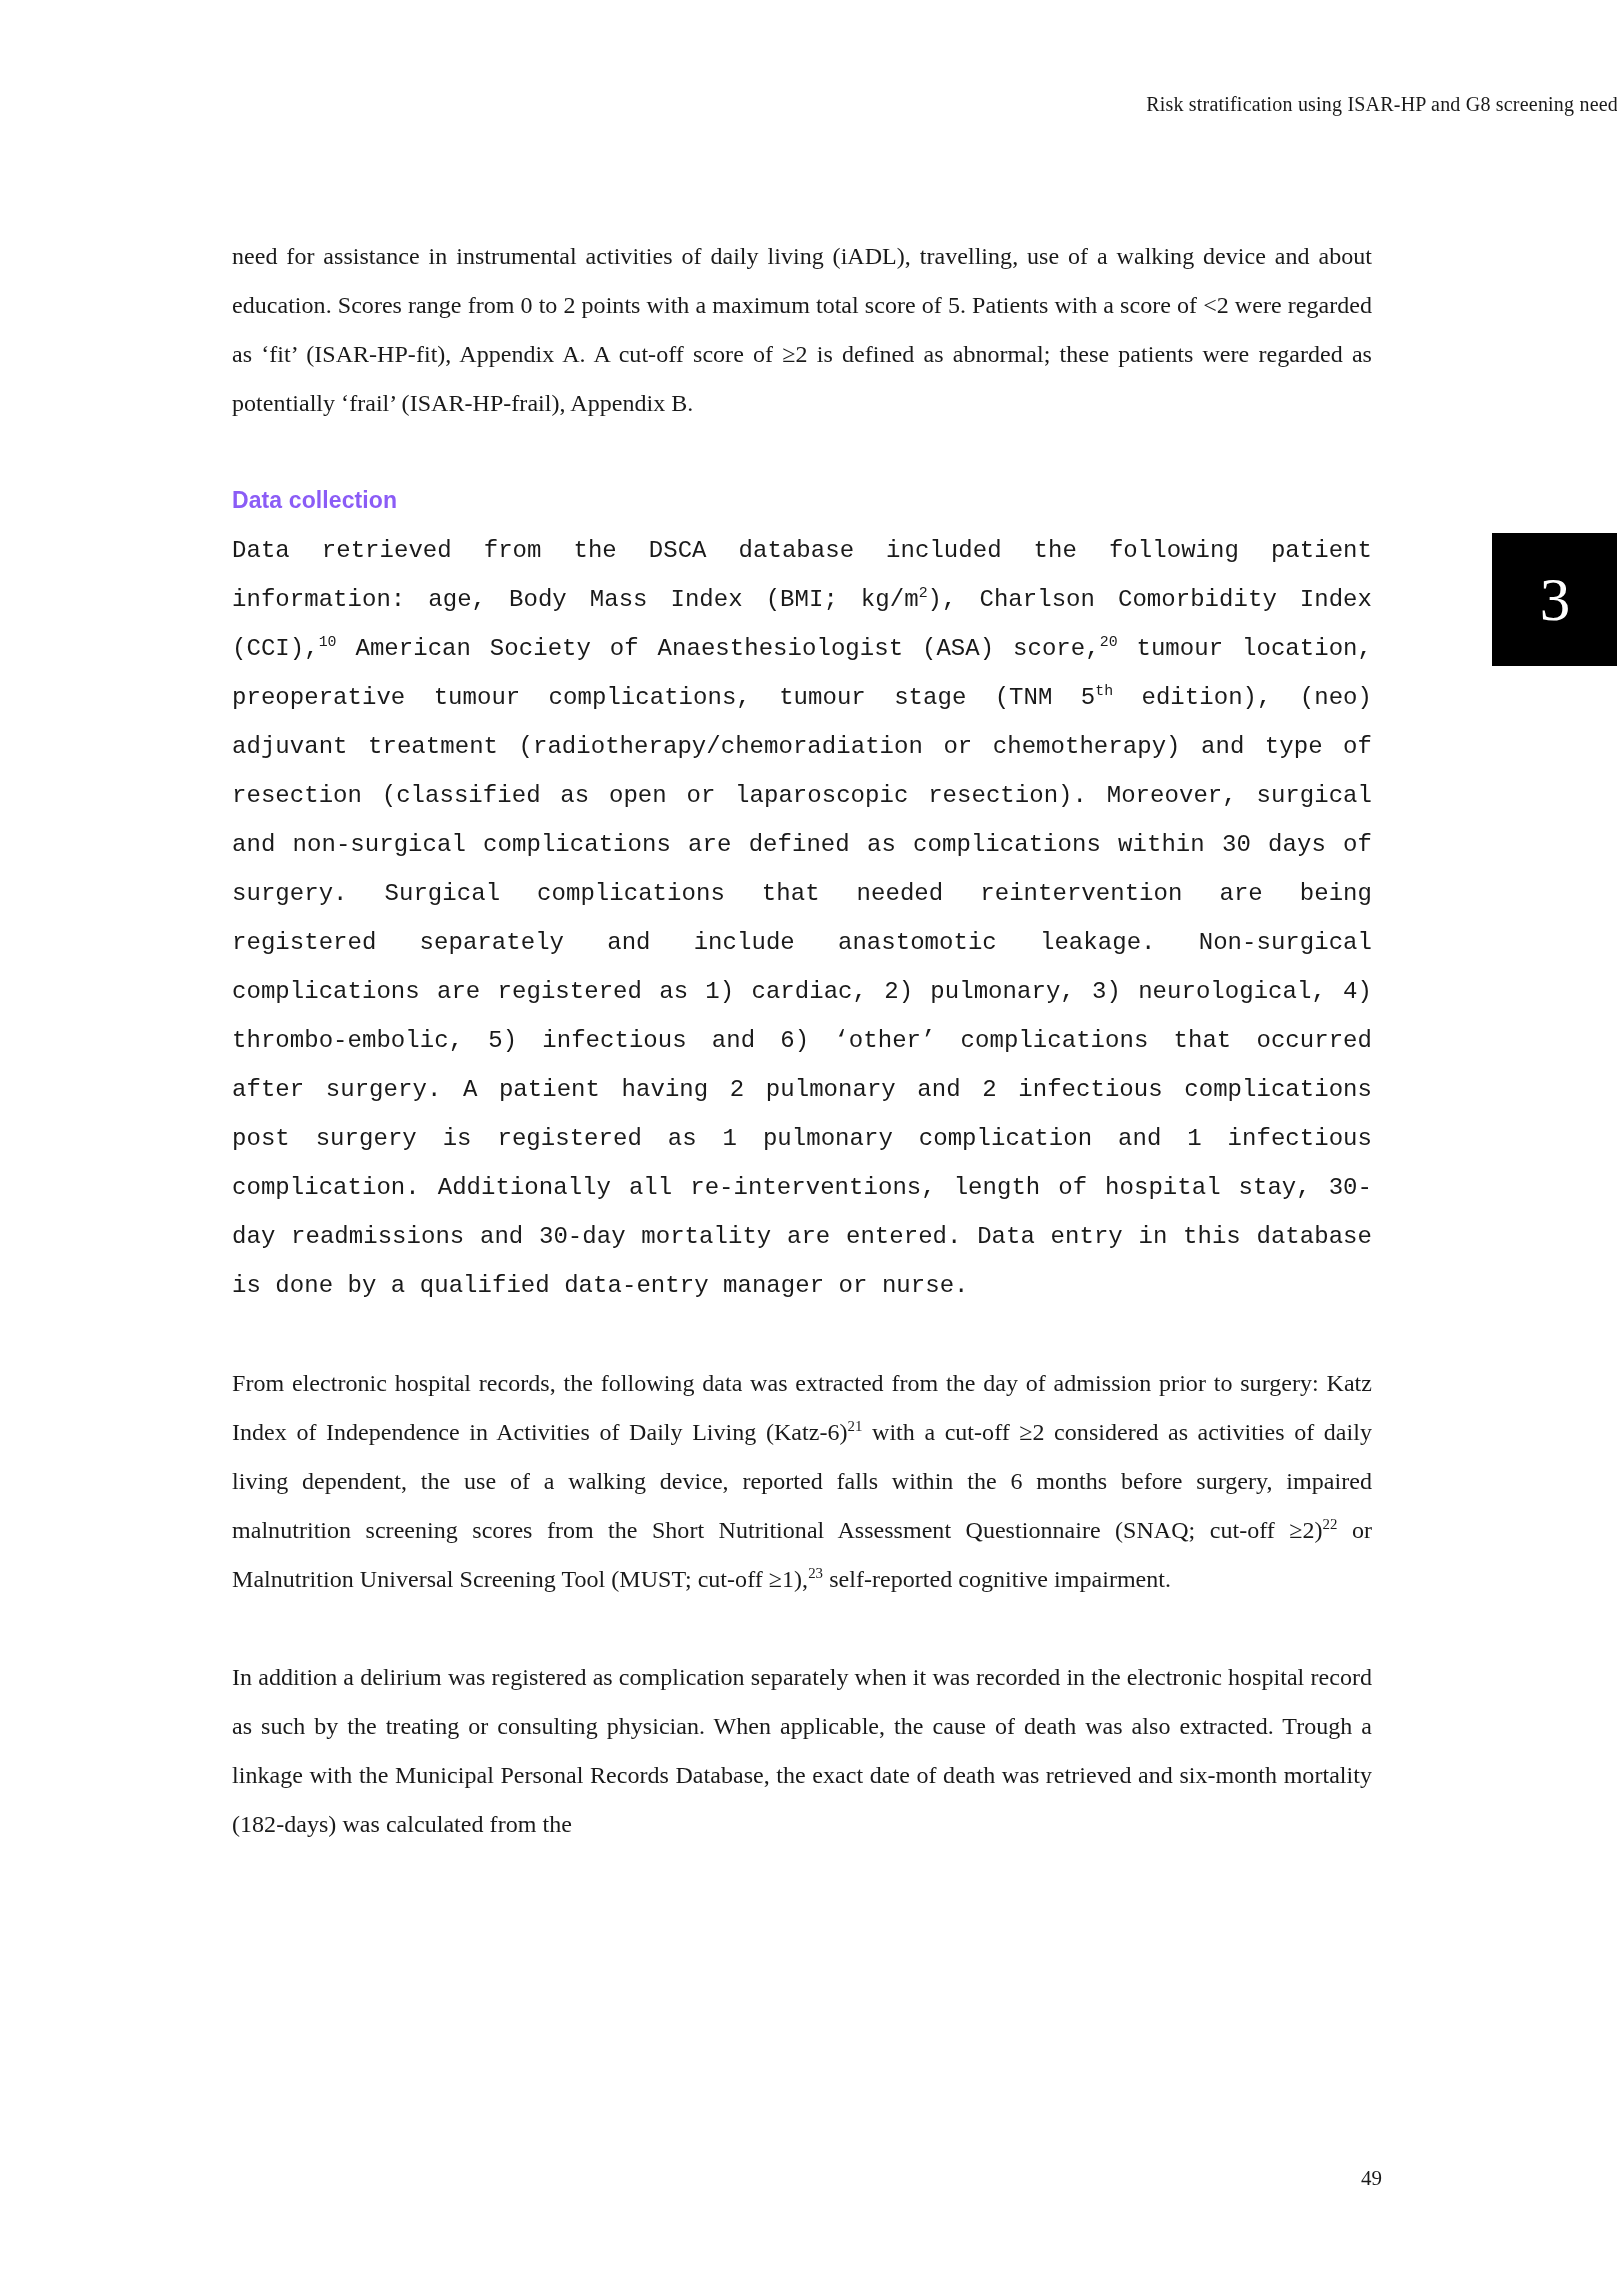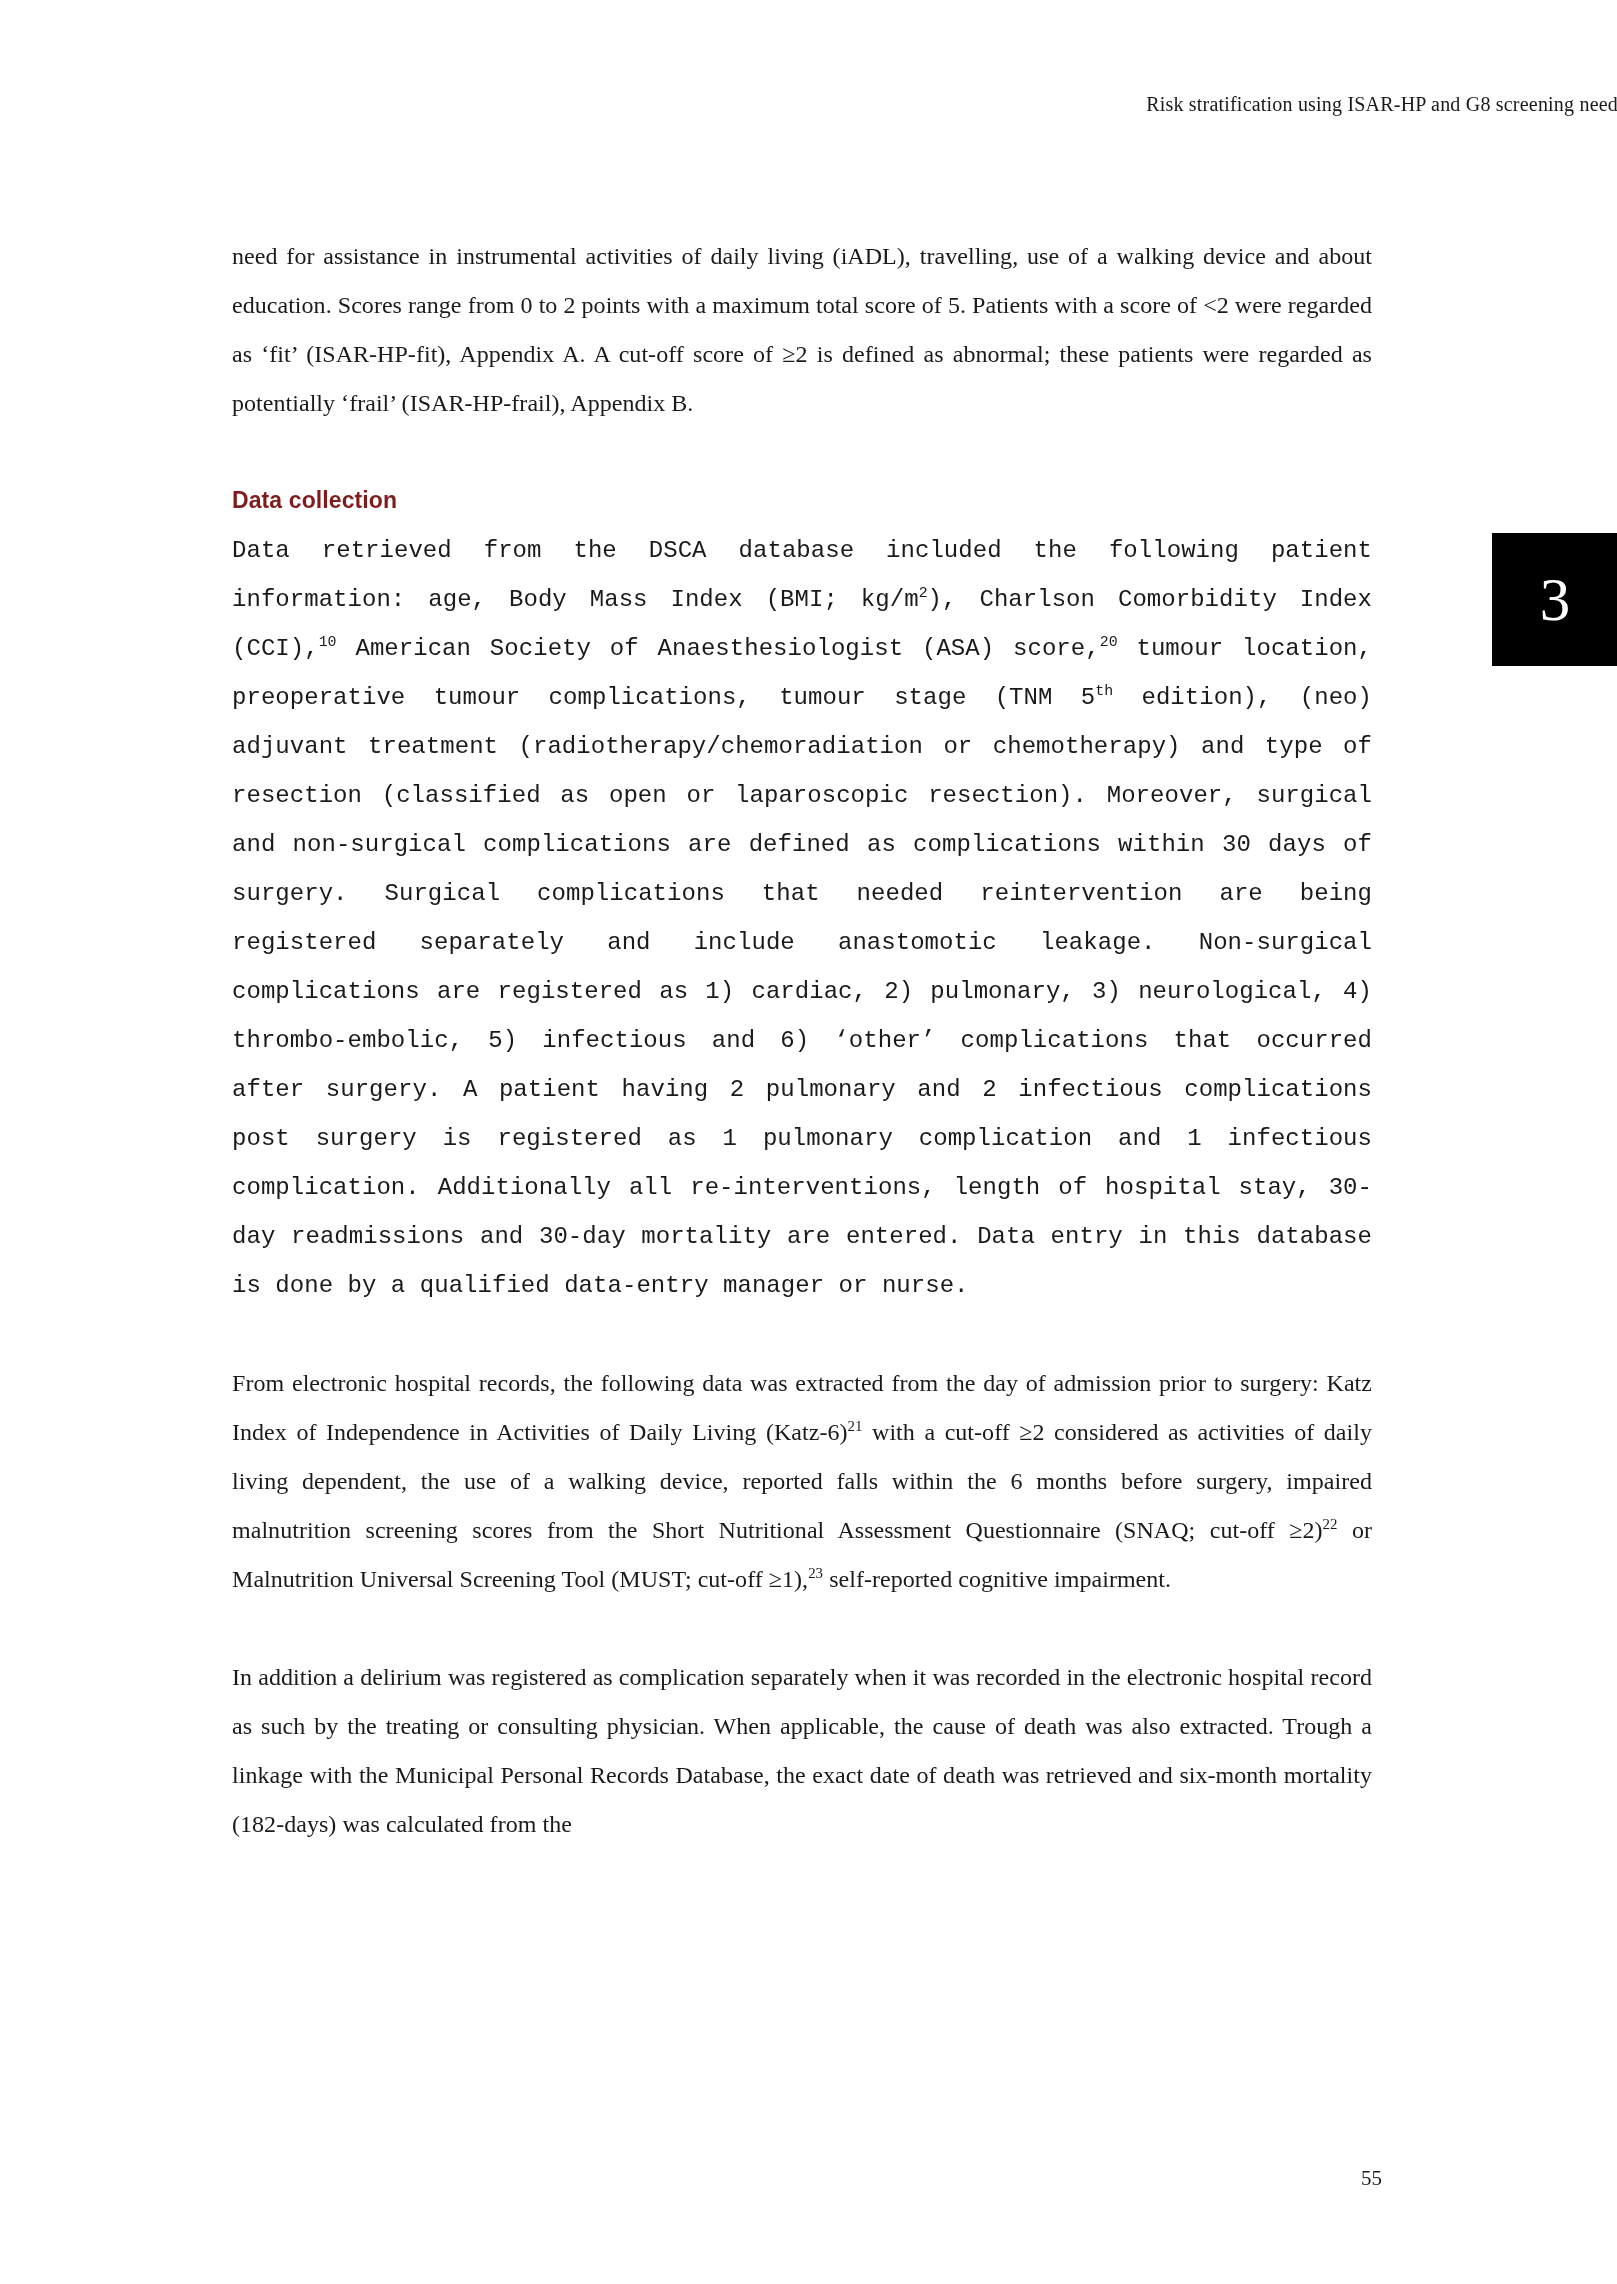--- a/index.html
+++ b/index.html
@@ -59,21 +59,21 @@
   p.body.gap {
     margin-top: 49px;
   }
   h2.section {
     margin: 49px 0 0 0;
     font-family: "Liberation Sans", sans-serif;
     font-size: 23px;
     font-weight: bold;
     line-height: 46px;
     letter-spacing: 0.1px;
-    color: #7f1d1d;
+    color: #8b5cf6;
   }
   h2.section + p.body {
     margin-top: 3px;
     font-family: Liberation Mono, monospace;
   }
   sup {
     font-size: 0.62em;
     vertical-align: super;
     line-height: 0;
   }
@@ -105,16 +105,16 @@
     <h2 class="section">Data collection</h2>
 
     <p class="body"><span>Data retrieved from the DSCA database included the following patient information: age, Body Mass Index (BMI; kg/m</span><sup>2</sup><span>), Charlson Comorbidity Index (CCI),</span><sup>10</sup><span> American Society of Anaesthesiologist (ASA) score,</span><sup>20</sup><span> tumour location, preoperative tumour complications, tumour stage (TNM 5</span><sup>th</sup><span> edition), (neo) adjuvant treatment (radiotherapy/chemoradiation or chemotherapy) and type of resection (classified as open or laparoscopic resection). Moreover, surgical and non-surgical complications are defined as complications within 30 days of surgery. Surgical complications that needed reintervention are being registered separately and include anastomotic leakage. Non-surgical complications are registered as 1) cardiac, 2) pulmonary, 3) neurological, 4) thrombo-embolic, 5) infectious and 6) ‘other’ complications that occurred after surgery. A patient having 2 pulmonary and 2 infectious complications post surgery is registered as 1 pulmonary complication and 1 infectious complication. Additionally all re-interventions, length of hospital stay, 30-day readmissions and 30-day mortality are entered. Data entry in this database is done by a qualified data-entry manager or nurse.</span></p>
 
     <p class="body gap"><span>From electronic hospital records, the following data was extracted from the day of admission prior to surgery: Katz Index of Independence in Activities of Daily Living (Katz-6)</span><sup>21</sup><span> with a cut-off ≥2 considered as activities of daily living dependent, the use of a walking device, reported falls within the 6 months before surgery, impaired malnutrition screening scores from the Short Nutritional Assessment Questionnaire (SNAQ; cut-off ≥2)</span><sup>22</sup><span> or Malnutrition Universal Screening Tool (MUST; cut-off ≥1),</span><sup>23</sup><span> self-reported cognitive impairment.</span></p>
 
     <p class="body gap">In addition a delirium was registered as complication separately when it was recorded in the electronic hospital record as such by the treating or consulting physician. When applicable, the cause of death was also extracted. Trough a linkage with the Municipal Personal Records Database, the exact date of death was retrieved and six-month mortality (182-days) was calculated from the</p>
 
   </div>
 
-  <div class="folio">55</div>
+  <div class="folio">49</div>
 
 </div>
 
 
 </body></html>

